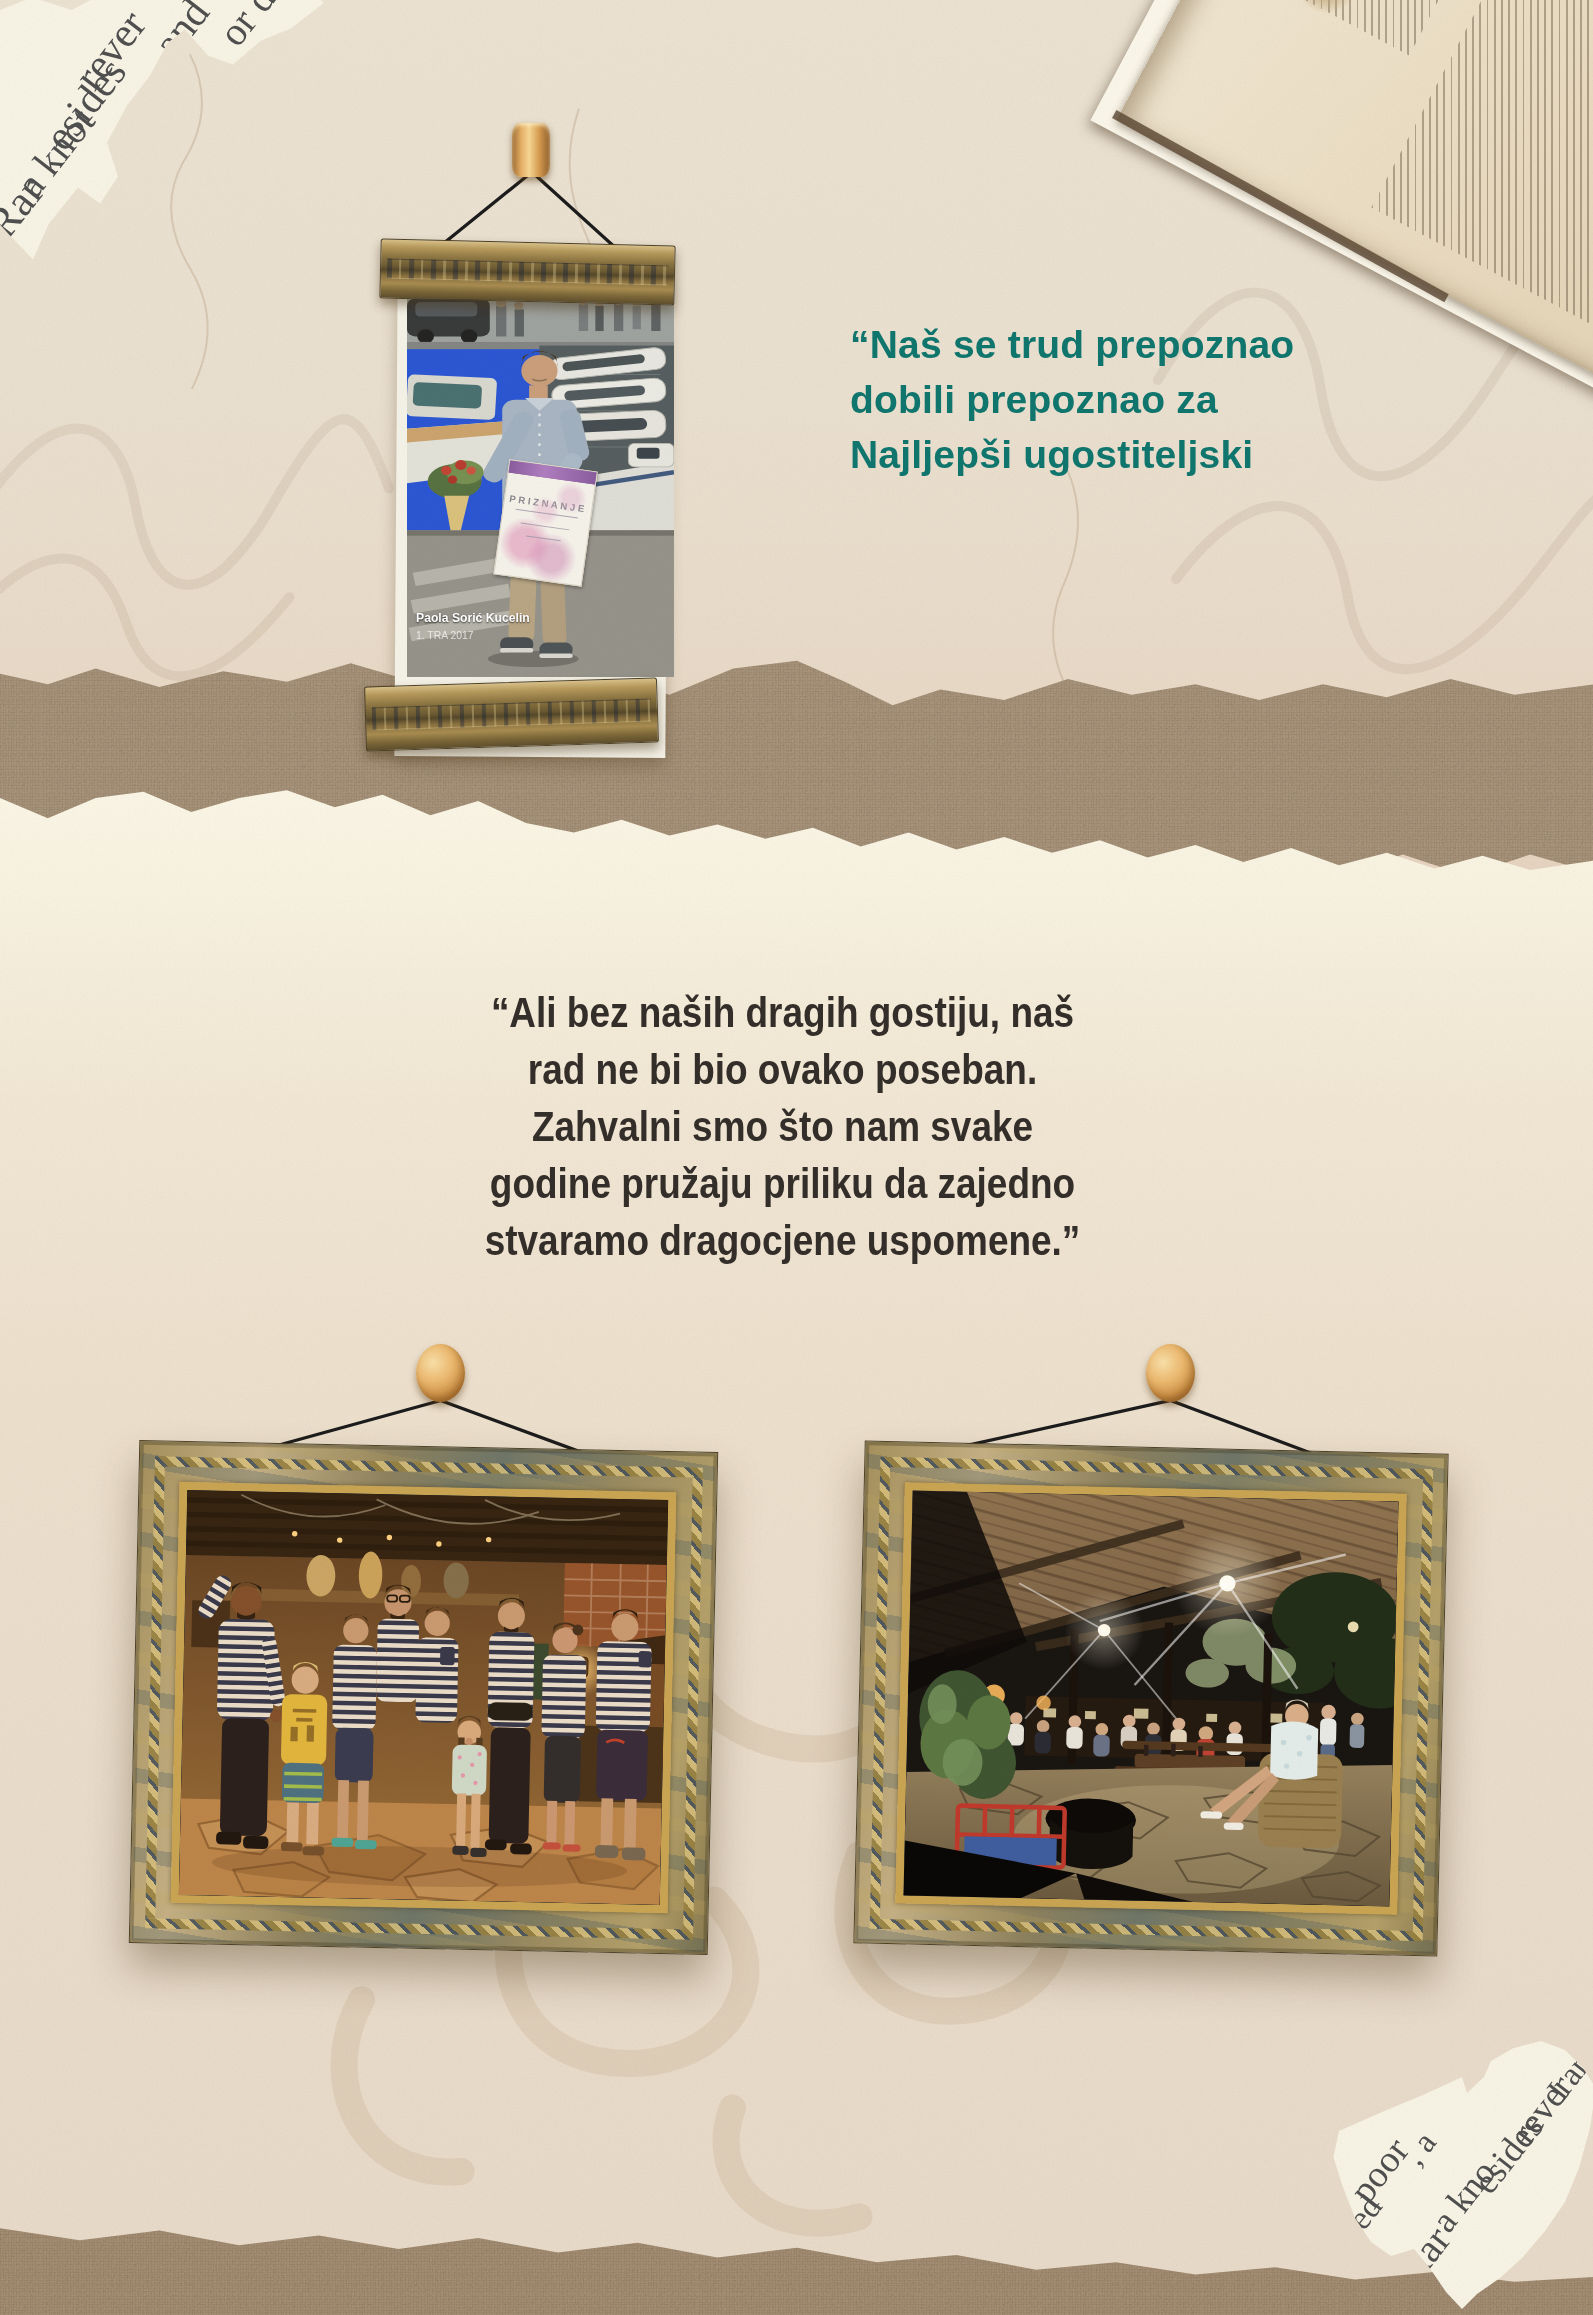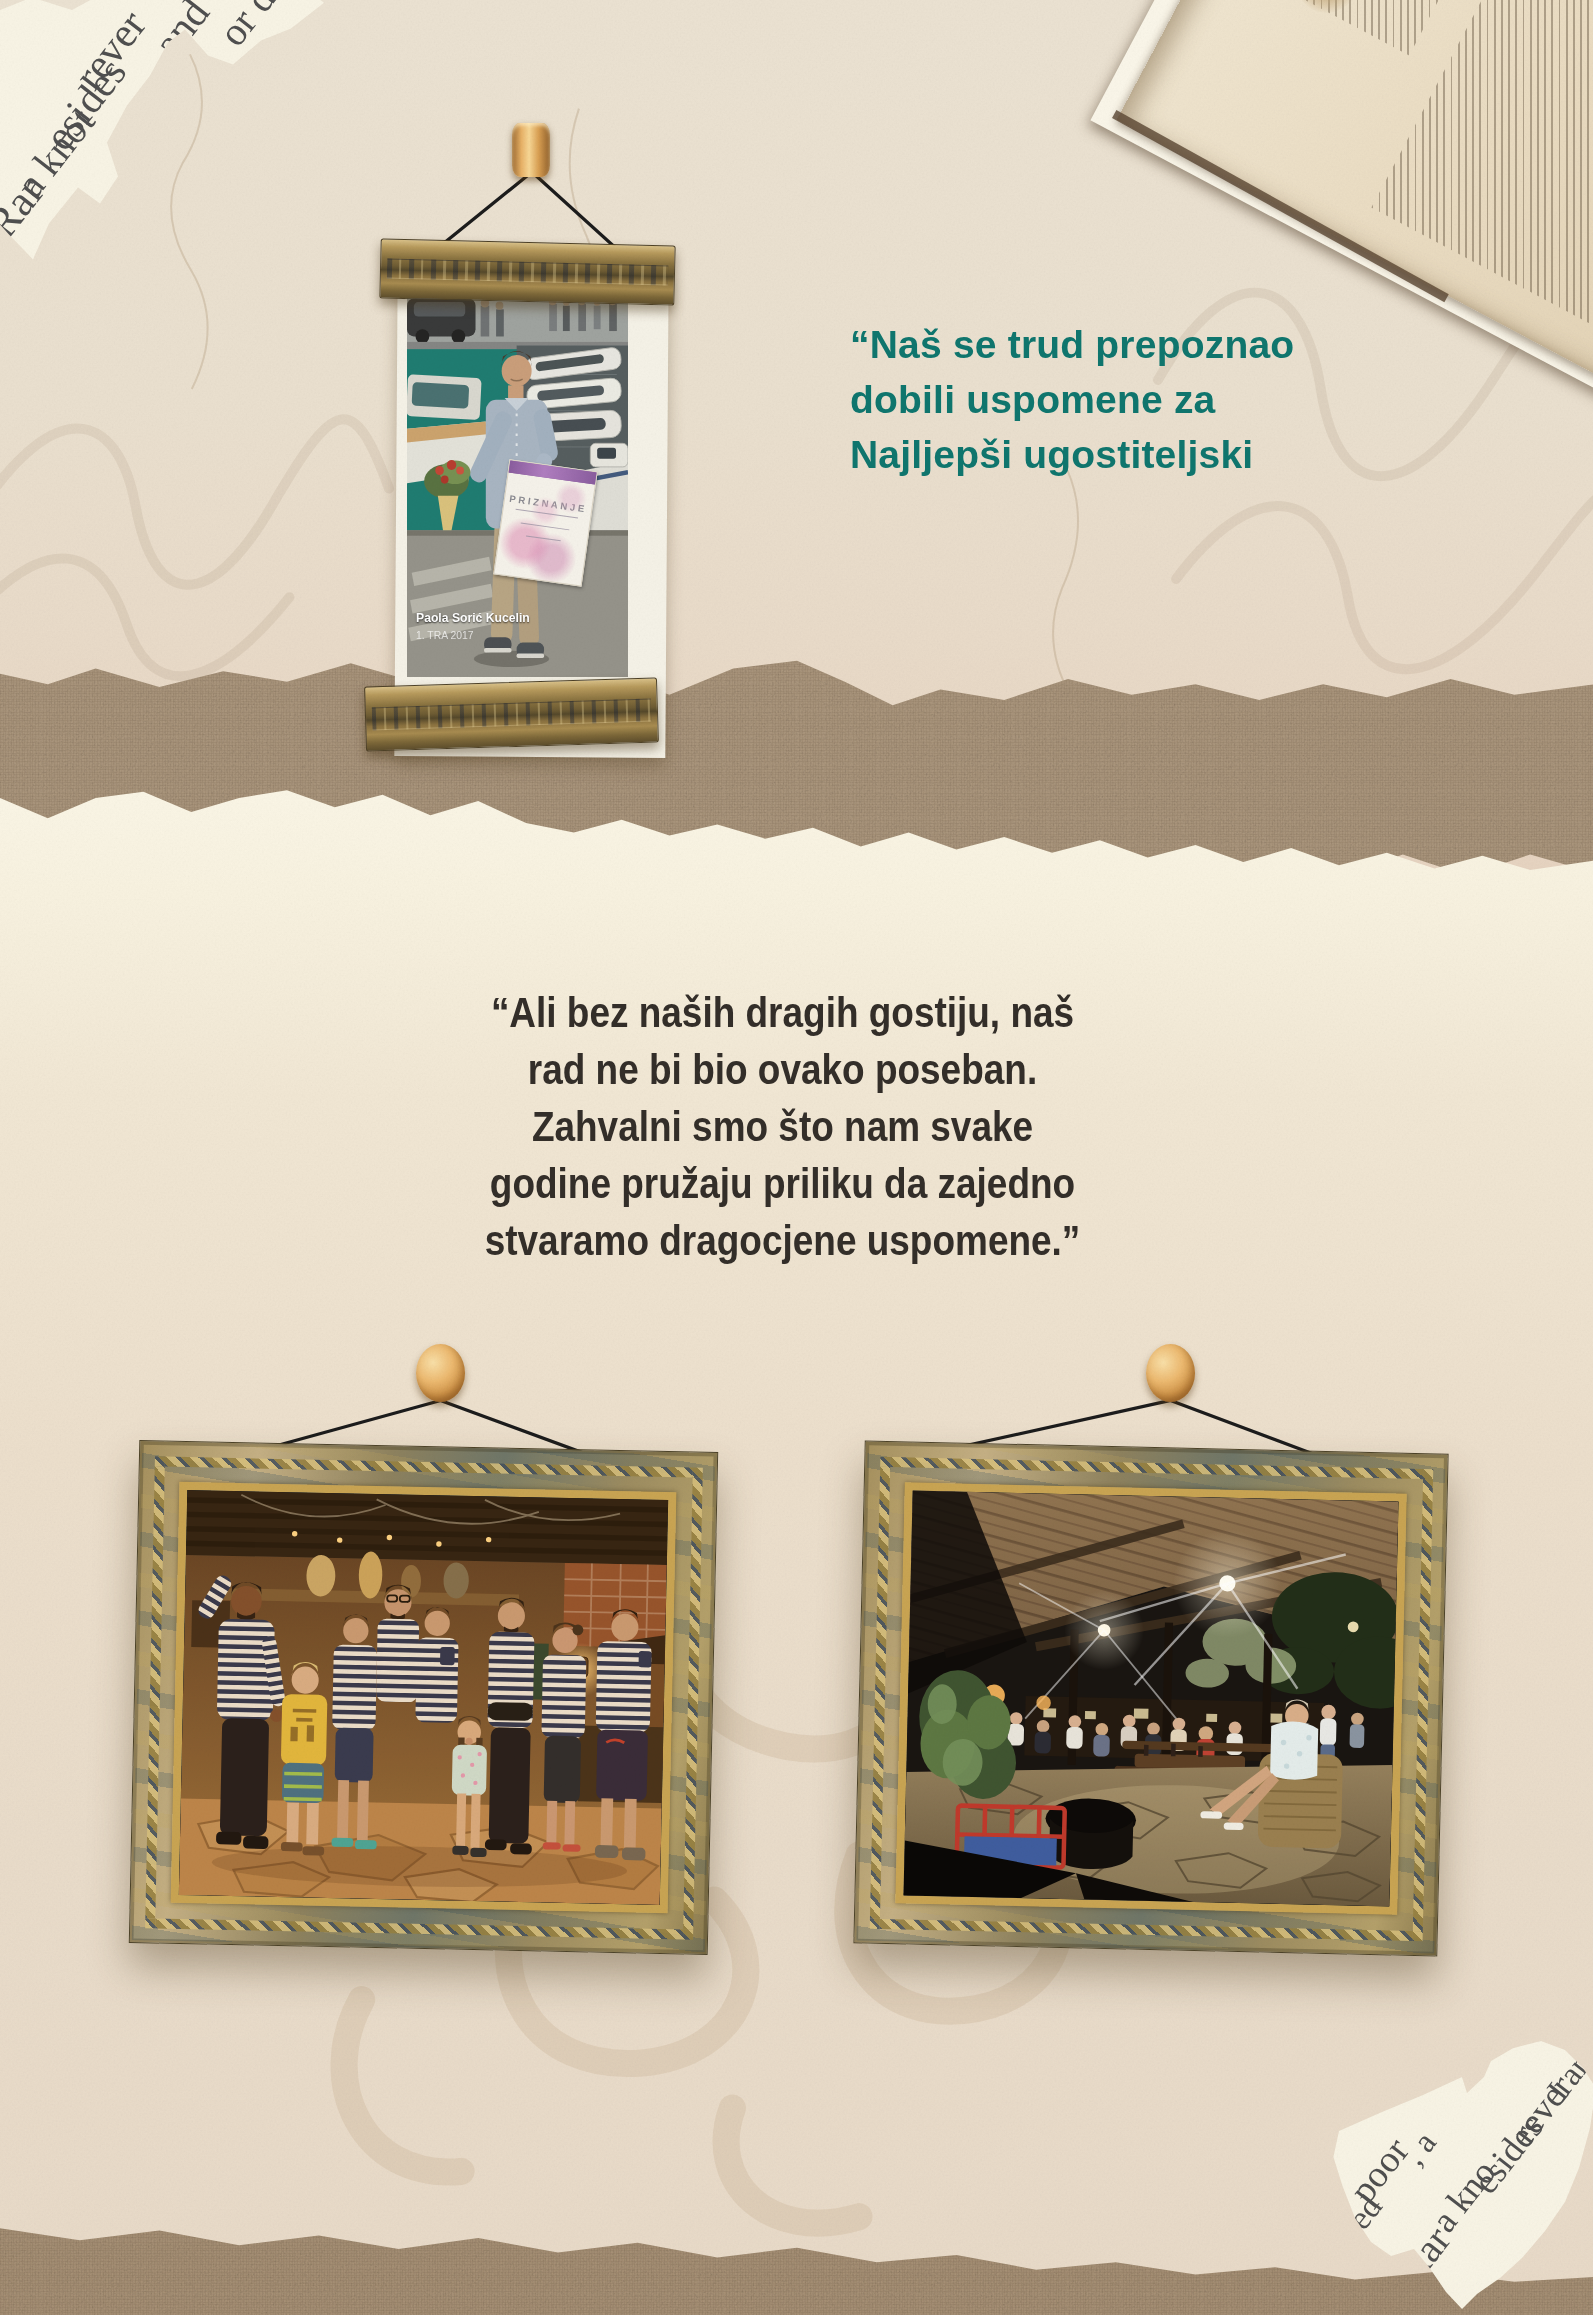--- a/index.html
+++ b/index.html
@@ -51,21 +51,21 @@
   
   .goldbar{background:linear-gradient(180deg,#d9c188 0%,#b79a5c 12%,#8a7340 30%,#6e5c33 45%,#55482a 52%,#8a713f 62%,#a88c50 75%,#7c6738 88%,#5e4e2c 100%);
     border:0.9px solid #4e4126;border-radius:2.7px;box-shadow:0 6.3px 11px rgba(70,50,20,.45);z-index:9;}
   .goldbar .orn{position:absolute;left:2%;right:2%;top:32%;height:36%;opacity:.8;
     background:repeating-linear-gradient(90deg,rgba(25,35,55,.50) 0 4.5px,transparent 4.5px 11.8px,rgba(240,220,160,.40) 11.8px 14.5px,transparent 14.5px 22px);
     border-top:0.9px solid rgba(20,25,40,.5);border-bottom:0.9px solid rgba(240,220,170,.4);}
   .bar-top{left:380px;top:242px;width:295px;height:60px;transform:rotate(1.4deg);}
   .bar-bottom{left:365px;top:682px;width:293px;height:65px;transform:rotate(-1.8deg);}
   .photo-paper{left:396px;top:270px;width:271px;height:487px;background:#f5f2e7;z-index:7;
     transform:rotate(.4deg);box-shadow:0 9px 16.3px rgba(90,70,40,.35);}
-  .photo-top{left:407px;top:293px;width:221px;height:384px;z-index:8;overflow:hidden;background:#0f766e;}
+  .photo-top{left:407px;top:293px;width:267px;height:384px;z-index:8;overflow:hidden;background:#1d4ed8;}
   .photo-caption{left:9px;bottom:52px;color:#fff;font-weight:bold;font-size:12.2px;
     text-shadow:0 0.9px 1.8px rgba(0,0,0,.7);z-index:3;}
   .photo-date{left:9px;bottom:36px;color:rgba(255,255,255,.72);font-size:10.4px;z-index:3;}
   .certificate{left:94px;top:172px;width:89px;height:116px;z-index:2;transform:rotate(8deg);
     background:#f5f2ea;border:0.9px solid #d9d2c2;box-shadow:0.9px 1.8px 3.6px rgba(0,0,0,.35);}
   .certificate .head{height:11.8px;background:linear-gradient(90deg,#8a5d9e,#b07ec0 40%,#8a5d9e);
     background-color:#8a5d9e;}
   .certificate .title{margin-top:20px;text-align:center;font-size:9.5px;letter-spacing:2.7px;
     color:#8a8a90;font-weight:bold;}
   .certificate .blobs{position:absolute;inset:0;
@@ -302,21 +302,21 @@
   <div class="abs goldbar bar-top">
       <div class="orn"></div>
     </div>
   <div class="abs goldbar bar-bottom">
       <div class="orn"></div>
     </div>
   <div class="abs pin-cyl"></div>
 
   <div class="abs quote quote-1">
     <div>“Naš se trud prepoznao</div>
-    <div>dobili uspomene za</div>
+    <div>dobili prepoznao za</div>
     <div>Najljepši ugostiteljski</div>
   </div>
 
   <div class="abs quote quote-2">
     <div>“Ali bez naših dragih gostiju, naš</div>
     <div>rad ne bi bio ovako poseban.</div>
     <div>Zahvalni smo što nam svake</div>
     <div>godine pružaju priliku da zajedno</div>
     <div>stvaramo dragocjene uspomene.”</div>
   </div>

